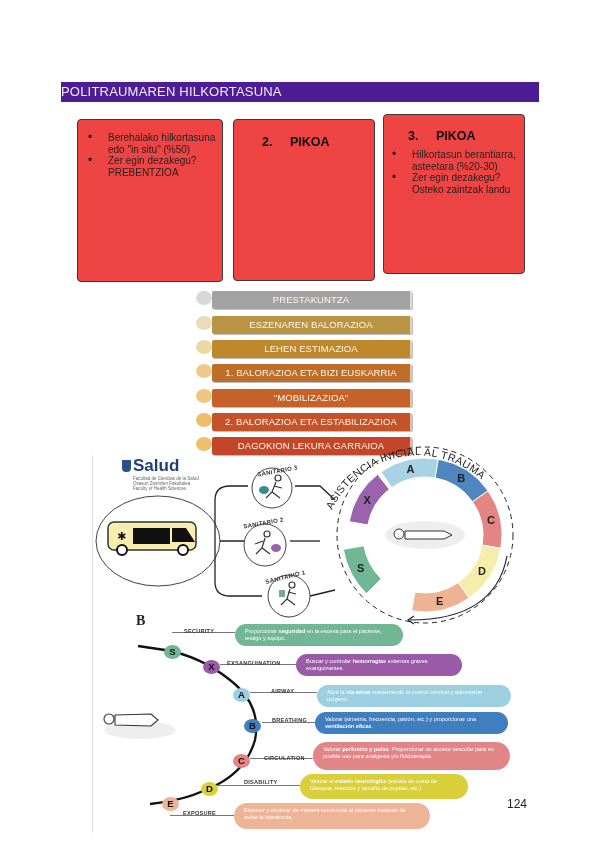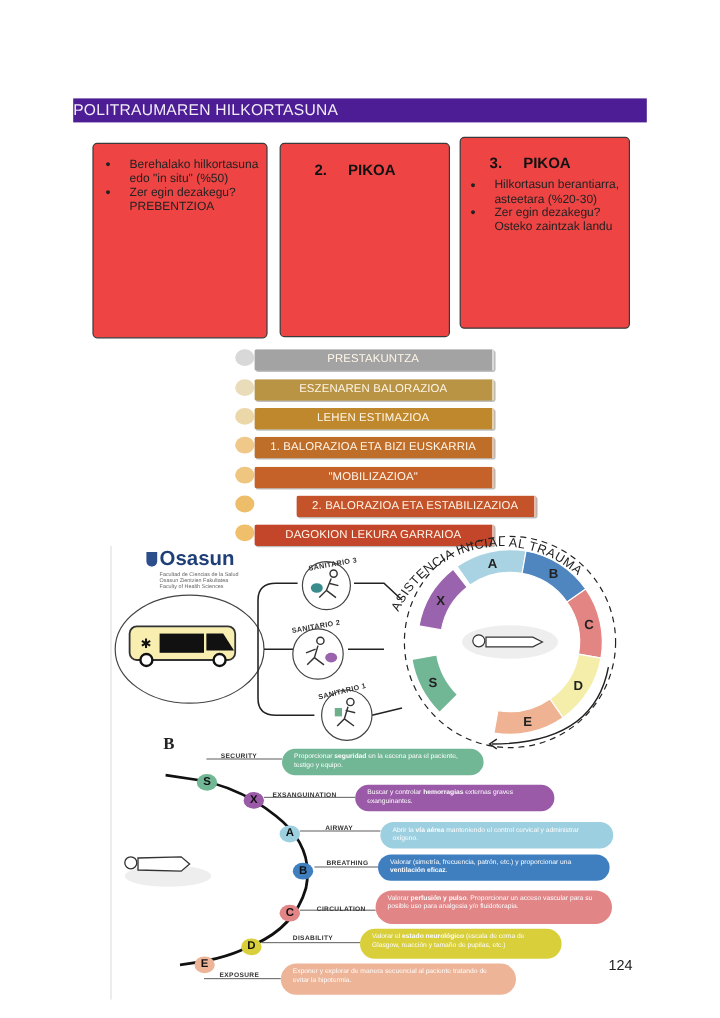--- a/index.html
+++ b/index.html
@@ -81,30 +81,30 @@
   <div class="step" style="top: 291px; background: rgb(163, 163, 163);">PRESTAKUNTZA</div>
   <span class="step-icon" style="top:316px;background:#e9dcb8;"></span>
   <div class="step" style="top: 316px; background: rgb(184, 148, 68);">ESZENAREN BALORAZIOA</div>
   <span class="step-icon" style="top:340px;background:#ecd7a8;"></span>
   <div class="step" style="top: 340px; background: rgb(192, 136, 44);">LEHEN ESTIMAZIOA</div>
   <span class="step-icon" style="top:364px;background:#f0c98a;"></span>
   <div class="step" style="top: 364px; background: rgb(191, 110, 42);">1. BALORAZIOA ETA BIZI EUSKARRIA</div>
   <span class="step-icon" style="top:389px;background:#efc680;"></span>
   <div class="step" style="top: 389px; background: rgb(196, 98, 42);">"MOBILIZAZIOA"</div>
   <span class="step-icon" style="top:413px;background:#eebd6a;"></span>
-  <div class="step" style="top: 413px; background: rgb(197, 83, 42); margin-left: 35px;">2. BALORAZIOA ETA ESTABILIZAZIOA</div>
+  <div class="step" style="top: 413px; background: rgb(197, 83, 42);">2. BALORAZIOA ETA ESTABILIZAZIOA</div>
   <span class="step-icon" style="top:437px;background:#efbf6c;"></span>
   <div class="step" style="top: 437px; background: rgb(196, 70, 42); text-align: center;">DAGOKION LEKURA GARRAIOA</div>
 </div>
 
 <div id="figure-edge" class="abs"></div>
 
 <div id="deusto-logo" class="abs">
   <span id="deusto-shield"></span>
-  <span id="deusto-name">Osasun</span>
+  <span id="deusto-name">Salud</span>
   <span class="deusto-sub" style="top:16px;">Facultad de Ciencias de la Salud</span>
   <span class="deusto-sub" style="top:21px;">Osasun Zientzien Fakultatea</span>
   <span class="deusto-sub" style="top:26px;">Faculty of Health Sciences</span>
 </div>
 
 <svg class="abs" style="left:0;top:0;" width="600" height="848">
 
   <ellipse cx="158" cy="541" rx="62" ry="45" fill="#fff" stroke="#444" stroke-width="1"></ellipse>
   <g>
     <rect x="108" y="522" width="88" height="28" rx="6" fill="#f7eeb0" stroke="#333" stroke-width="1.5"></rect>

